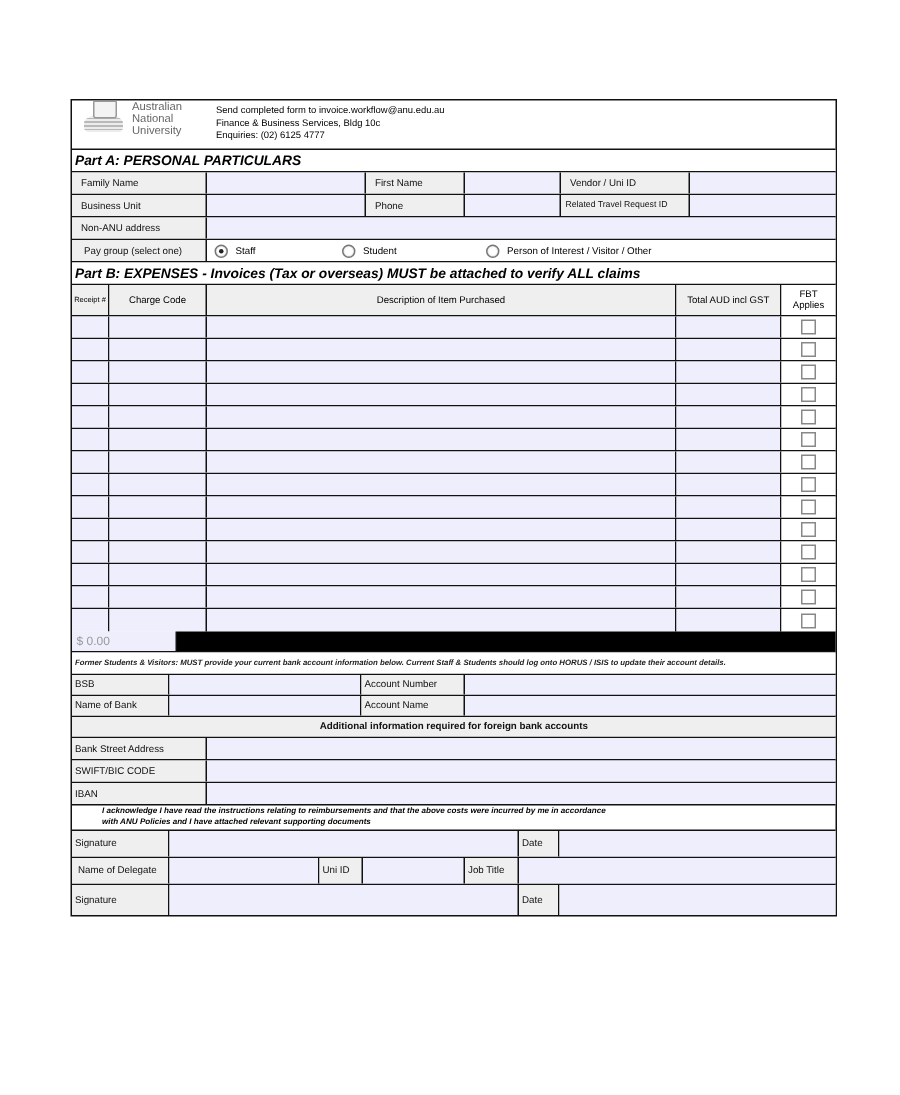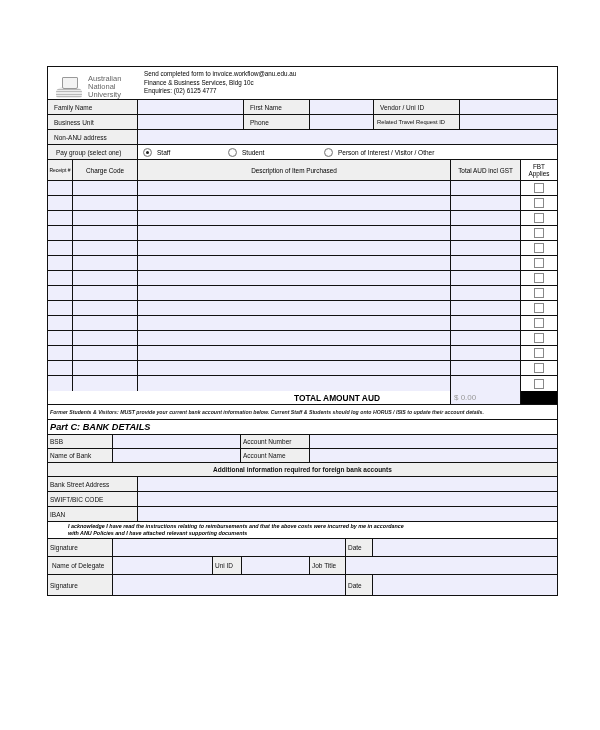--- a/index.html
+++ b/index.html
@@ -9,21 +9,21 @@
   .row:last-child{border-bottom:none;}
   .cell{box-sizing:border-box;border-right:1px solid #111;display:flex;align-items:center;overflow:hidden;white-space:nowrap;}
   .cell:last-child{border-right:none;}
   .lbl{background:#efefef;font-size:6.5px;padding-left:6px;color:#111;}
   .lbl.b{padding-left:2px;}
   .fld{background:#eeeefc;}
   .fld input{width:100%;height:100%;border:none;background:transparent;outline:none;font-size:7px;padding:0 3px;box-sizing:border-box;font-family:"Liberation Sans",sans-serif;}
   .sec{font-weight:bold;font-style:italic;font-size:9.2px;padding-left:2px;height:14px;align-items:center;display:flex;background:#fff;}
   
   .hdr{height:33px;}
-  .logo{width:92px;display:flex;align-items:flex-end;padding-left:6px;border-right:none;}
+  .logo{width:92px;display:flex;align-items:flex-start;padding-left:6px;border-right:none;}
   .crest{width:30px;height:22px;position:relative;margin-right:4px;}
   .crest .shield{position:absolute;left:8px;top:0;width:14px;height:10px;border:1px solid #999;border-radius:1px 1px 2px 2px;background:#f3f3f3;}
   .crest .base{position:absolute;left:2px;top:9px;width:26px;height:12px;border-radius:50% 50% 3px 3px;background:repeating-linear-gradient(180deg,#b9b9b9 0,#b9b9b9 1px,#ececec 1px,#ececec 2.5px);}
   .uni{font-size:7.5px;line-height:8px;color:#666;}
   .title{width:196px;font-weight:bold;font-size:12px;justify-content:center;border-right:none;}
   .contact{flex:1;font-size:6.3px;line-height:8.5px;flex-direction:column;align-items:flex-start;justify-content:center;padding-left:4px;}
   
   .ra{height:15px;}
   .radio{display:flex;align-items:center;font-size:6.5px;}
   .radio .circ{width:9px;height:9px;border:1px solid #777;border-radius:50%;background:#fff;display:inline-flex;align-items:center;justify-content:center;margin-right:5px;box-sizing:border-box;box-shadow:inset 0 0 1px #aaa;}
@@ -58,20 +58,23 @@
         <div>University</div>
       </div>
     </div>
     <div class="cell contact">
       <div>Send completed form to invoice.workflow@anu.edu.au</div>
       <div>Finance &amp; Business Services, Bldg 10c</div>
       <div>Enquiries: (02) 6125 4777</div>
     </div>
   </div>
 
+  <div class="row">
+    <div class="cell sec" style="flex:1">Part A: PERSONAL PARTICULARS</div>
+  </div>
   <div class="row ra">
     <div class="cell lbl" style="width:90px">Family Name</div>
     <div class="cell fld" style="width:106px">
         <input value="" style="">
       </div>
     <div class="cell lbl" style="width:66px">First Name</div>
     <div class="cell fld" style="width:64px">
         <input value="" style="">
       </div>
     <div class="cell lbl" style="width:86px">Vendor  /  Uni ID</div>
@@ -112,20 +115,23 @@
         <span class="circ"></span>
         <span>Student</span>
       </div>
       <div class="radio">
         <span class="circ"></span>
         <span>Person of Interest / Visitor / Other</span>
       </div>
     </div>
   </div>
 
+  <div class="row">
+    <div class="cell sec" style="flex:1">Part B: EXPENSES - Invoices (Tax or overseas) MUST be attached to verify ALL claims</div>
+  </div>
   <div class="row bh">
     <div class="cell c1" style="font-size:5px">Receipt #</div>
     <div class="cell c2">Charge Code</div>
     <div class="cell c3">Description of Item Purchased</div>
     <div class="cell c4">Total AUD incl GST</div>
     <div class="cell c5" style="background:#fff;padding:0 6px">FBT Applies</div>
   </div>
   <div id="expense-rows">
       <div class="row br">
         <div class="cell fld c1">
@@ -360,31 +366,27 @@
         </div>
         <div class="cell fld c4">
           <input value="" style="">
         </div>
         <div class="cell c5 cb">
           <span class="chk"></span>
         </div>
       </div>
     </div>
   <div class="row tot">
-    <div class="cell" style="width:403px;justify-content:flex-end;padding-right:70px;background:#fff">TOTAL AMOUNT AUD</div>
     <div class="cell c4 fld" style="font-weight:normal;color:#999;font-size:8px;padding-left:3px">$ 0.00</div>
     <div class="cell c5" style="background:#000"></div>
   </div>
   <div class="row">
     <div class="cell notice" style="flex:1">Former Students &amp; Visitors: MUST provide your current bank account information below. Current Staff &amp; Students should log onto HORUS / ISIS to update their account details.</div>
   </div>
 
-  <div class="row">
-    <div class="cell sec" style="flex:1">Part C: BANK DETAILS</div>
-  </div>
   <div class="row ra" style="height:14px">
     <div class="cell lbl b" style="width:65px">BSB</div>
     <div class="cell fld" style="width:128px">
         <input style="">
       </div>
     <div class="cell lbl b" style="width:69px">Account Number</div>
     <div class="cell fld" style="flex:1">
         <input style="">
       </div>
   </div>

